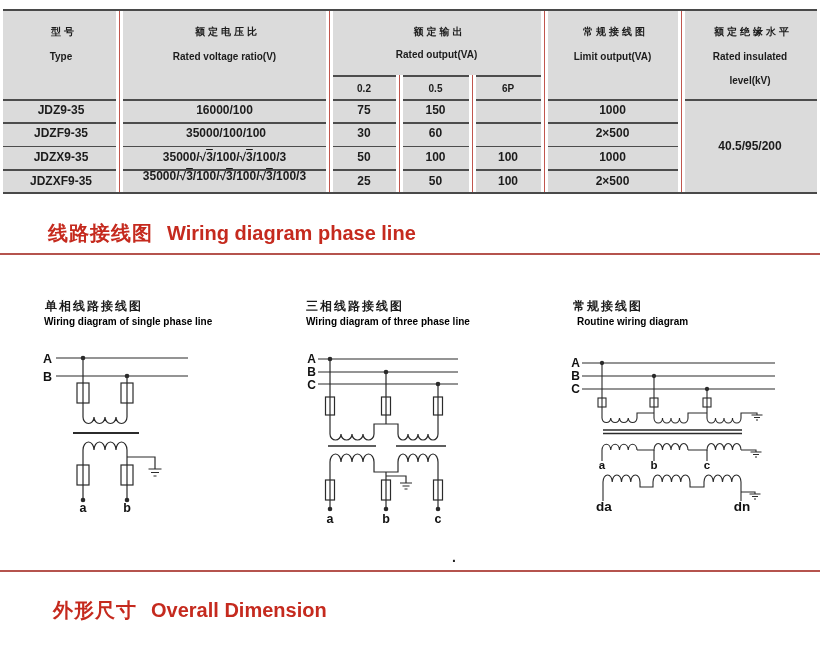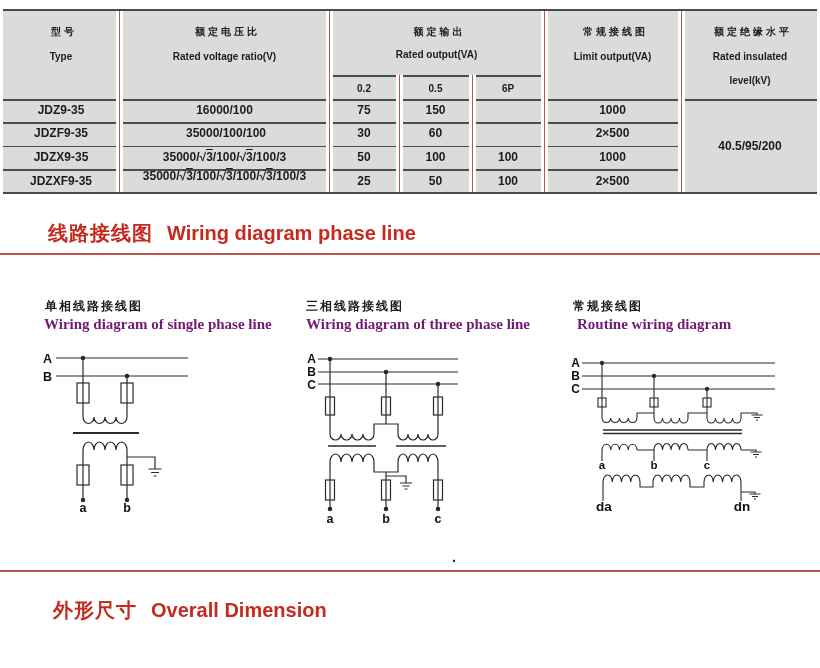--- a/index.html
+++ b/index.html
@@ -30,21 +30,21 @@
   .sec .zh{letter-spacing:1px;}
   .sec .en{margin-left:14px;}
   .sec-1{left:0;top:220px;}
   .sec-2{left:5px;top:597px;}
   .rule{position:absolute;left:0;width:820px;height:2px;background:#b5534d;}
   .rule-1{top:253px;}
   .rule-2{top:570px;}
 
   
   .dlabel-zh{position:absolute;font-size:12px;font-weight:bold;color:#1c1c1c;letter-spacing:2px;white-space:nowrap;}
-  .dlabel-en{position:absolute;font-size:15px;font-weight:bold;color:#701a75;white-space:nowrap;font-family:Liberation Serif, serif;}
+  .dlabel-en{position:absolute;font-size:10px;font-weight:bold;color:#000000;white-space:nowrap;}
   .dz1{left:45px;top:298px}.de1{left:44px;top:316px}
   .dz2{left:306px;top:298px}.de2{left:306px;top:316px}
   .dz3{left:573px;top:298px}.de3{left:577px;top:316px}
 
   .diagram-svg{position:absolute;left:0;top:0;width:820px;height:668px;}
   .diagram-svg text{font-family:"Liberation Sans","DejaVu Sans",sans-serif;font-weight:bold;
     fill:#111;stroke:none;}
   .period{position:absolute;left:452px;top:549px;font-size:14px;font-weight:bold;color:#222;}
 </style>
 </head>

